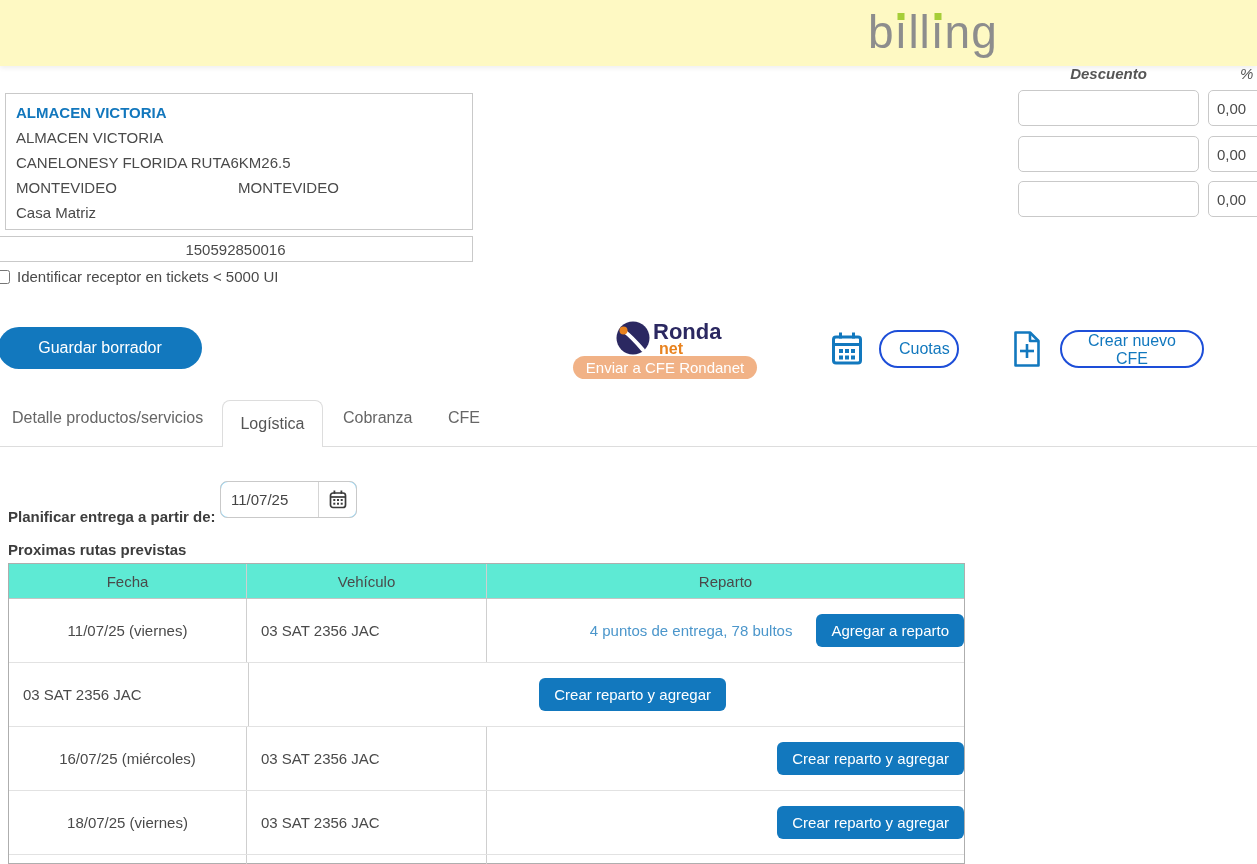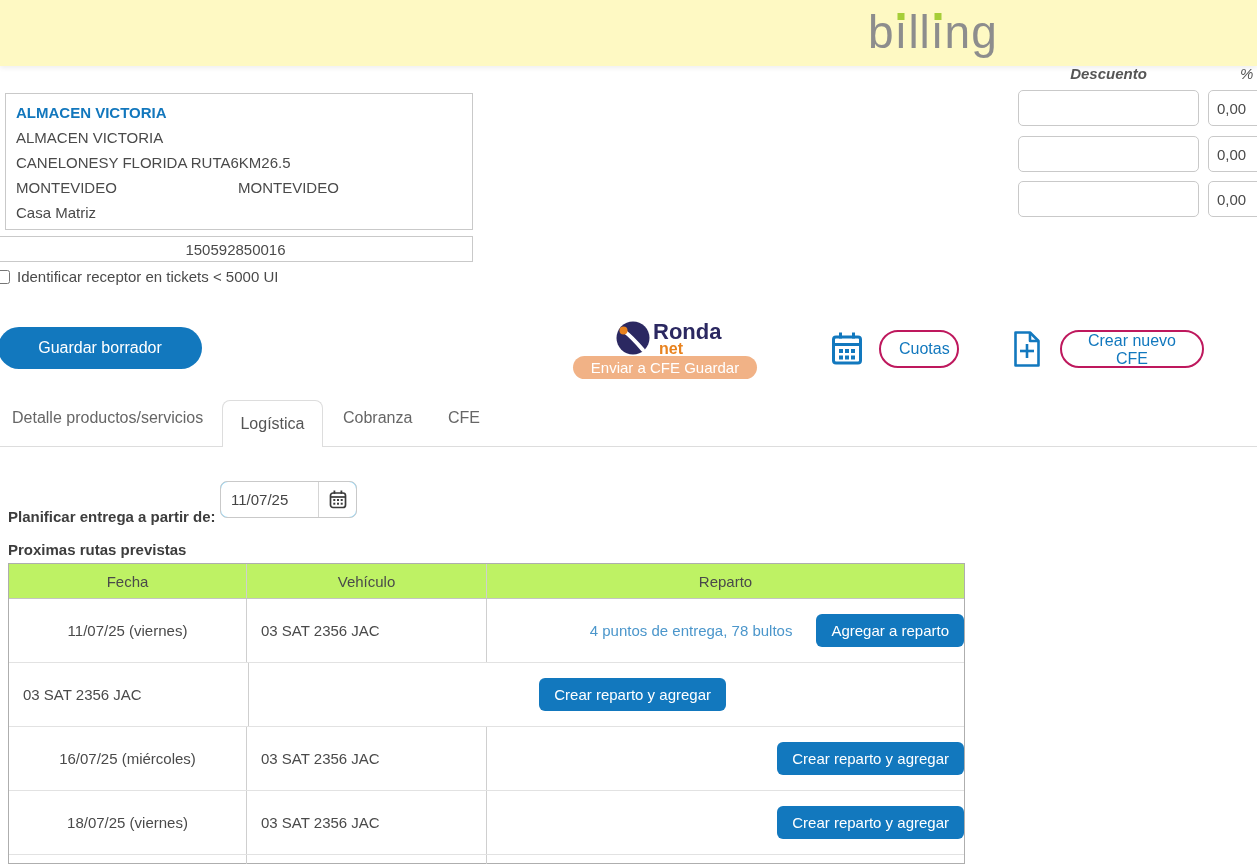--- a/index.html
+++ b/index.html
@@ -51,21 +51,21 @@
   .rondanet { position:absolute; left:615px; top:320px; width:110px; height:38px; }
   .ronda-text { position:absolute; left:38px; top:0; color:#2b2861; font-weight:bold;
                 font-size:22px; line-height:24px; }
   .net-text   { position:absolute; left:44px; top:21px; color:#e8821e; font-weight:bold;
                 font-size:16px; line-height:16px; }
   .btn-send { position:absolute; left:573px; top:356px; width:184px; height:23px;
               background:#f1b286; color:#fff; border:none; border-radius:12px;
               font-size:15px; font-family:inherit; cursor:pointer; }
 
   .cal-icon { position:absolute; left:831px; top:332px; }
-  .btn-pill { position:absolute; height:38px; background:#fff; border:2px solid #be185d;
+  .btn-pill { position:absolute; height:38px; background:#fff; border:2px solid #1d4ed8;
               border-radius:19px; color:#1278be; font-size:16px; font-family:inherit;
               padding:0 18px; cursor:pointer; }
   .btn-cuotas { left:879px; top:330px; width:80px; }
   .doc-icon { position:absolute; left:1013px; top:330px; }
   .btn-newcfe { left:1060px; top:330px; width:144px; }
 
   
   .tabline { position:absolute; left:0; top:446px; width:1257px; height:1px; background:#ddd; }
   .tab { position:absolute; top:409px; font-size:16px; color:#666; cursor:pointer; }
   .tab-1 { left:12px; } .tab-3 { left:343px; } .tab-4 { left:448px; }
@@ -81,21 +81,21 @@
   .date-group input { width:97px; border:none; border-radius:7px 0 0 7px; padding:0 10px;
                 font-size:15px; color:#444; outline:none; font-family:inherit; }
   .date-btn { width:38px; border:none; border-left:1px solid #d5d5d5; background:#fff;
               border-radius:0 7px 7px 0; display:flex; align-items:center; justify-content:center;
               cursor:pointer; }
 
   .routes-title { position:absolute; left:8px; top:541px; font-size:15px; font-weight:bold; color:#3d3d3d; }
 
   .routes-table { position:absolute; left:8px; top:563px; width:957px; height:301px;
                   border:1px solid #aeaeae; background:#fff; font-size:15px; }
-  .rt-header { display:flex; height:35px; background:#bef264; border-bottom:1px solid #c4c4c4; }
+  .rt-header { display:flex; height:35px; background:#5eead4; border-bottom:1px solid #c4c4c4; }
   .rt-header .cell { display:flex; align-items:center; justify-content:center; color:#4a4a4a; }
   .rt-row { display:flex; height:64px; border-bottom:1px solid #e2e2e2; }
   .rt-row.partial { height:9px; border-bottom:none; }
   .c-fecha { width:238px; border-right:1px solid #cfcfcf; }
   .c-veh   { width:240px; border-right:1px solid #cfcfcf; }
   .c-rep   { width:477px; }
   .rt-row .c-fecha { display:flex; align-items:center; justify-content:center; color:#4a4a4a; }
   .rt-row .c-veh   { display:flex; align-items:center; padding-left:14px; color:#4a4a4a; }
   .rt-row .c-rep   { display:flex; align-items:center; justify-content:flex-end; gap:24px; }
   .rep-link { color:#4b96cb; font-size:15px; cursor:pointer; text-decoration:none; }
@@ -143,21 +143,21 @@
 
   <div class="rondanet">
     <svg width="36" height="36" viewBox="0 0 36 36">
       <circle cx="18" cy="18" r="16.5" fill="#2b2861"></circle>
       <path d="M 9 11 Q 17 17 28 30" stroke="#ffffff" stroke-width="4" fill="none" stroke-linecap="round"></path>
       <circle cx="8.5" cy="10.5" r="4" fill="#e8821e"></circle>
     </svg>
     <div class="ronda-text">Ronda</div>
     <div class="net-text">net</div>
   </div>
-  <button class="btn-send">Enviar a CFE Guardar</button>
+  <button class="btn-send">Enviar a CFE Rondanet</button>
 
   <div class="cal-icon">
     <svg width="32" height="34" viewBox="0 0 32 34">
       <rect x="2.5" y="5" width="27" height="26" rx="2.5" fill="none" stroke="#1278be" stroke-width="3"></rect>
       <line x1="2.5" y1="12.5" x2="29.5" y2="12.5" stroke="#1278be" stroke-width="3"></line>
       <rect x="8" y="0.5" width="3" height="6" fill="#1278be"></rect>
       <rect x="21" y="0.5" width="3" height="6" fill="#1278be"></rect>
       <rect x="8" y="17" width="4" height="4" fill="#1278be"></rect>
       <rect x="14" y="17" width="4" height="4" fill="#1278be"></rect>
       <rect x="20" y="17" width="4" height="4" fill="#1278be"></rect>

